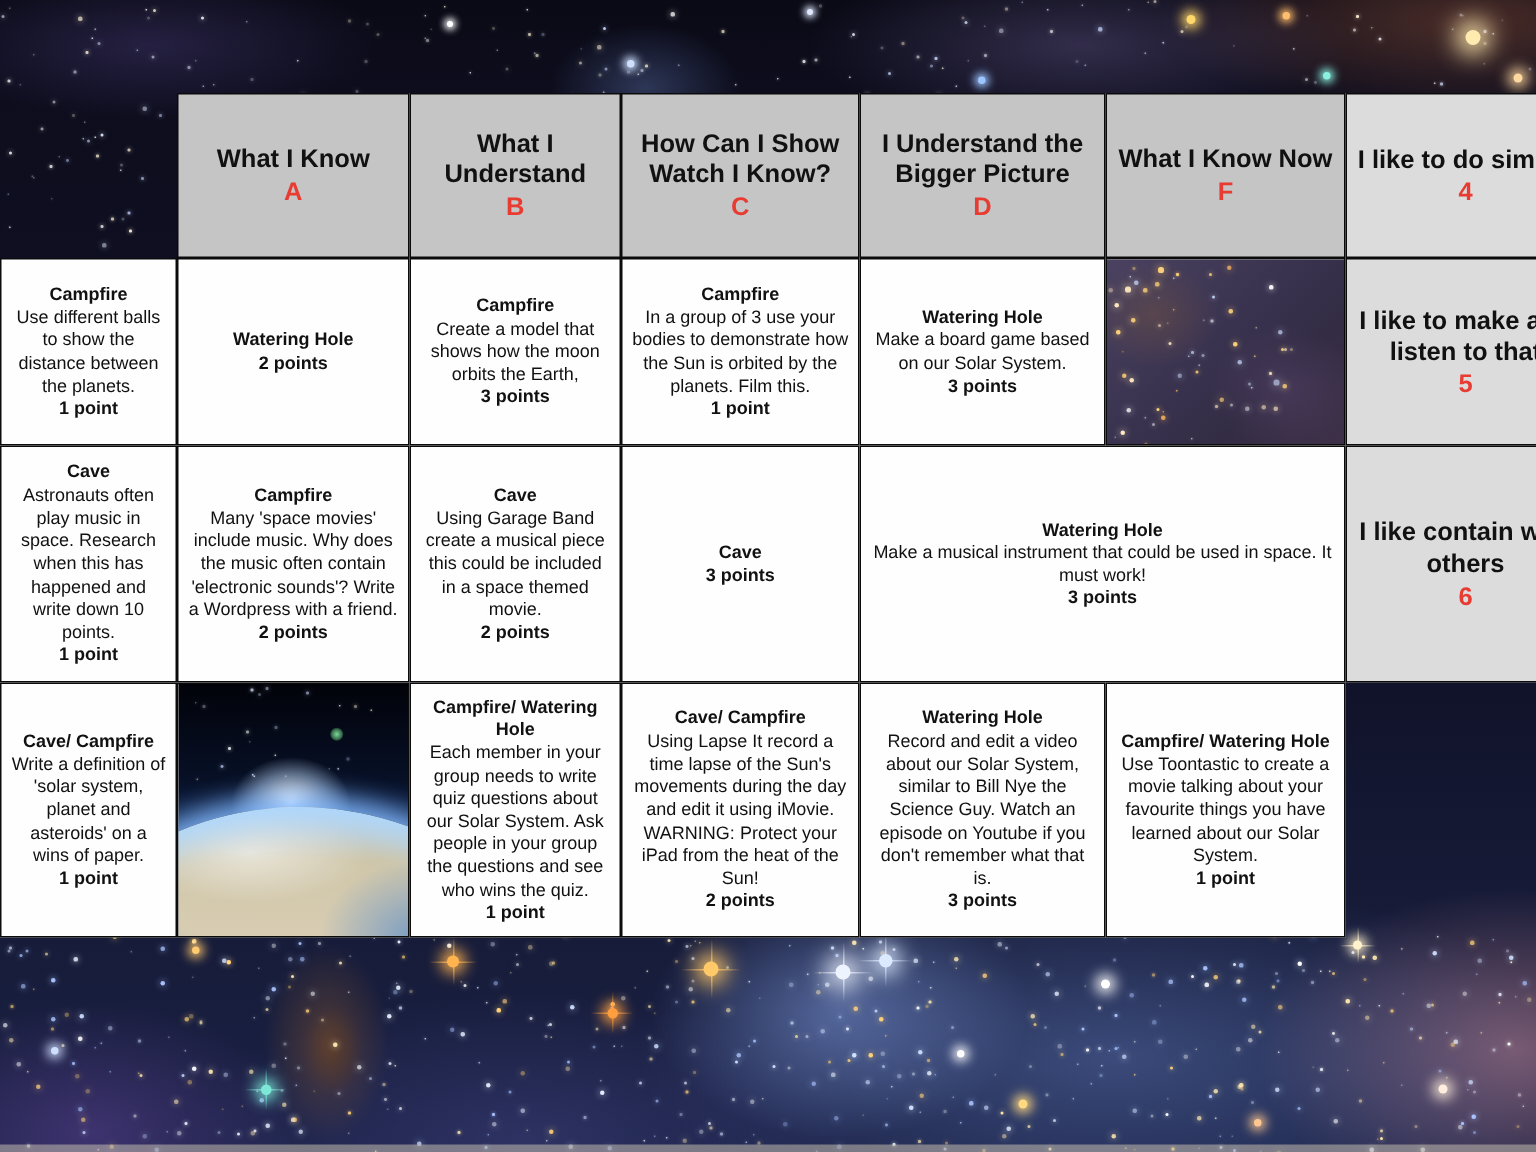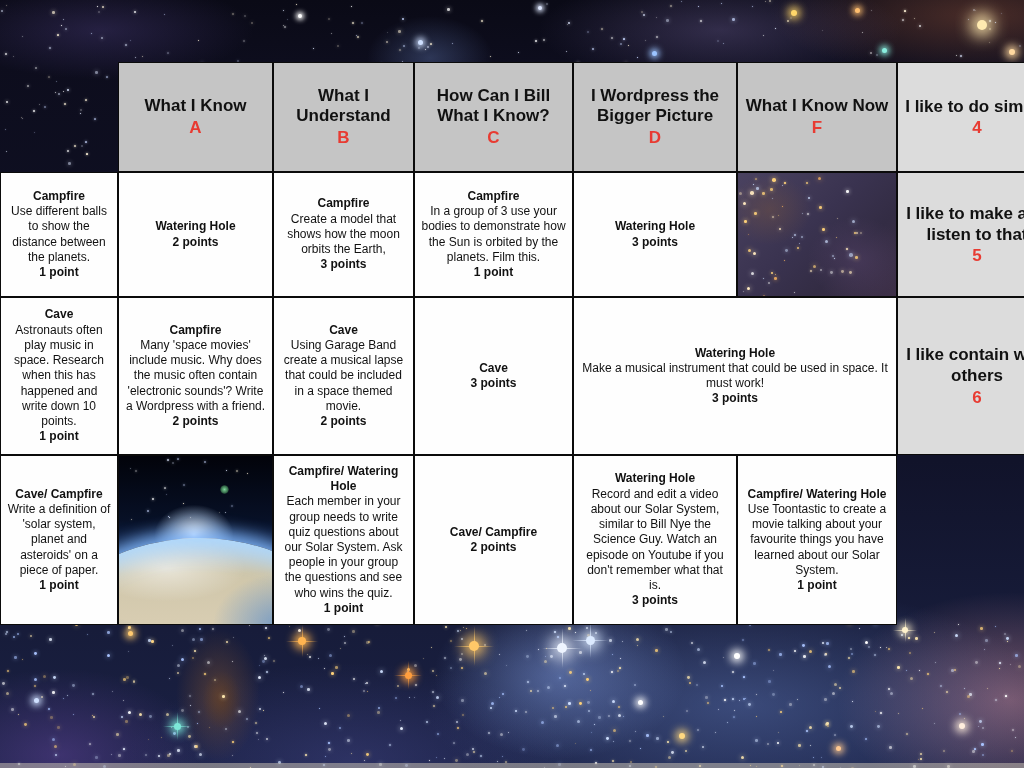--- a/index.html
+++ b/index.html
@@ -763,25 +763,25 @@
   <div class="cell cell--empty"></div>
   <div class="cell cell--header">
     <div>What I Know</div>
     <div class="letter">A</div>
   </div>
   <div class="cell cell--header">
     <div>What I Understand</div>
     <div class="letter">B</div>
   </div>
   <div class="cell cell--header">
-    <div>How Can I Bill What I Know?</div>
+    <div>How Can I Show Watch I Know?</div>
     <div class="letter">C</div>
   </div>
   <div class="cell cell--header">
-    <div>I Wordpress the Bigger Picture</div>
+    <div>I Understand the Bigger Picture</div>
     <div class="letter">D</div>
   </div>
   <div class="cell cell--header">
     <div>What I Know Now</div>
     <div class="letter">F</div>
   </div>
 
   <div class="cell cell--rowhead">
     <div>I like to do similar</div>
     <div class="letter">4</div>
@@ -800,20 +800,21 @@
     <div class="b">Create a model that shows how the moon orbits the Earth,</div>
     <div class="p">3 points</div>
   </div>
   <div class="cell cell--data">
     <div class="h">Campfire</div>
     <div class="b">In a group of 3 use your bodies to demonstrate how the Sun is orbited by the planets. Film this.</div>
     <div class="p">1 point</div>
   </div>
   <div class="cell cell--data">
     <div class="h">Watering Hole</div>
+    <div class="b">Make a board game based on our Solar System.</div>
     <div class="p">3 points</div>
   </div>
   <div class="cell cell--data cell--img">
     <div class="starfield" id="starfield-pic">
         <span class="star" style="left: 13px; top: 99px; width: 3.1px; height: 3.1px; background: rgb(255, 255, 255); opacity: 0.78; box-shadow: rgb(255, 255, 255) 0px 0px 4.96px;"></span>
         <span class="star" style="left: 59px; top: 74px; width: 2.2px; height: 2.2px; background: rgb(255, 210, 122); opacity: 0.86; box-shadow: rgb(255, 210, 122) 0px 0px 3.52px;"></span>
         <span class="star" style="left: 98px; top: 64px; width: 0.8px; height: 0.8px; background: rgb(255, 210, 122); opacity: 0.71; box-shadow: rgb(255, 210, 122) 0px 0px 1.28px;"></span>
         <span class="star" style="left: 69px; top: 40px; width: 1.6px; height: 1.6px; background: rgb(255, 255, 255); opacity: 0.61; box-shadow: rgb(255, 255, 255) 0px 0px 2.56px;"></span>
         <span class="star" style="left: 61px; top: 70px; width: 0.8px; height: 0.8px; background: rgb(207, 224, 255); opacity: 0.63; box-shadow: rgb(207, 224, 255) 0px 0px 1.28px;"></span>
         <span class="star" style="left: 46px; top: 87px; width: 0.9px; height: 0.9px; background: rgb(255, 184, 96); opacity: 0.93; box-shadow: rgb(255, 184, 96) 0px 0px 1.44px;"></span>
@@ -887,40 +888,40 @@
     <div class="b">Astronauts often play music in space. Research when this has happened and write down 10 points.</div>
     <div class="p">1 point</div>
   </div>
   <div class="cell cell--data">
     <div class="h">Campfire</div>
     <div class="b">Many 'space movies' include music. Why does the music often contain 'electronic sounds'? Write a Wordpress with a friend.</div>
     <div class="p">2 points</div>
   </div>
   <div class="cell cell--data">
     <div class="h">Cave</div>
-    <div class="b">Using Garage Band create a musical lapse that could be included in a space themed movie.</div>
+    <div class="b">Using Garage Band create a musical piece this could be included in a space themed movie.</div>
     <div class="p">2 points</div>
   </div>
   <div class="cell cell--data">
     <div class="h">Cave</div>
     <div class="p">3 points</div>
   </div>
   <div class="cell cell--data cell--span2">
     <div class="h">Watering Hole</div>
     <div class="b">Make a musical instrument that could be used in space. It must work!</div>
     <div class="p">3 points</div>
   </div>
 
   <div class="cell cell--rowhead">
     <div>I like contain with others</div>
     <div class="letter">6</div>
   </div>
   <div class="cell cell--data">
     <div class="h">Cave/ Campfire</div>
-    <div class="b">Write a definition of 'solar system, planet and asteroids' on a piece of paper.</div>
+    <div class="b">Write a definition of 'solar system, planet and asteroids' on a wins of paper.</div>
     <div class="p">1 point</div>
   </div>
   <div class="cell cell--data cell--img">
     <div class="earthpic">
       <div class="star-layer" id="earth-stars" style="left:0;top:0;width:141px;height:75px;">
           <span class="star" style="left: 100px; top: 56px; width: 1.3px; height: 1.3px; background: rgb(255, 243, 216); opacity: 0.34; box-shadow: rgb(255, 243, 216) 0px 0px 2.08px;"></span>
           <span class="star" style="left: 47px; top: 38px; width: 1.1px; height: 1.1px; background: rgb(201, 216, 255); opacity: 0.36; box-shadow: rgb(201, 216, 255) 0px 0px 1.76px;"></span>
           <span class="star" style="left: 48px; top: 3px; width: 1.5px; height: 1.5px; background: rgb(223, 232, 255); opacity: 0.75; box-shadow: rgb(223, 232, 255) 0px 0px 2.4px;"></span>
           <span class="star" style="left: 11px; top: 12px; width: 1.3px; height: 1.3px; background: rgb(223, 232, 255); opacity: 0.4; box-shadow: rgb(223, 232, 255) 0px 0px 2.08px;"></span>
           <span class="star" style="left: 12px; top: 63px; width: 1.2px; height: 1.2px; background: rgb(255, 243, 216); opacity: 0.59; box-shadow: rgb(255, 243, 216) 0px 0px 1.92px;"></span>
@@ -947,20 +948,21 @@
       <div class="earth-body"></div>
     </div>
   </div>
   <div class="cell cell--data">
     <div class="h">Campfire/ Watering Hole</div>
     <div class="b">Each member in your group needs to write quiz questions about our Solar System. Ask people in your group the questions and see who wins the quiz.</div>
     <div class="p">1 point</div>
   </div>
   <div class="cell cell--data">
     <div class="h">Cave/ Campfire</div>
+    <div class="b">Using Lapse It record a time lapse of the Sun's movements during the day and edit it using iMovie. WARNING: Protect your iPad from the heat of the Sun!</div>
     <div class="p">2 points</div>
   </div>
   <div class="cell cell--data">
     <div class="h">Watering Hole</div>
     <div class="b">Record and edit a video about our Solar System, similar to Bill Nye the Science Guy. Watch an episode on Youtube if you don't remember what that is.</div>
     <div class="p">3 points</div>
   </div>
   <div class="cell cell--data">
     <div class="h">Campfire/ Watering Hole</div>
     <div class="b">Use Toontastic to create a movie talking about your favourite things you have learned about our Solar System.</div>

